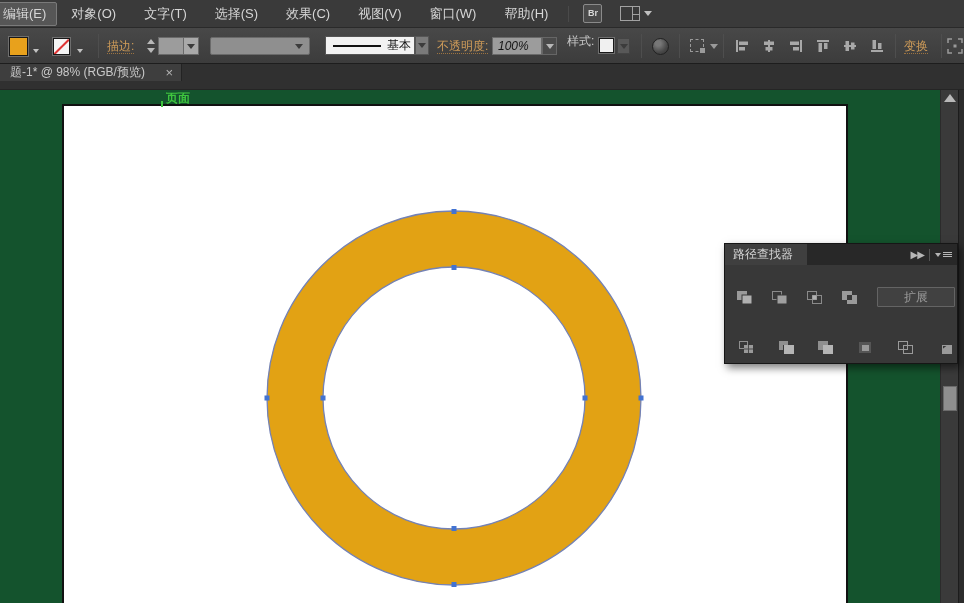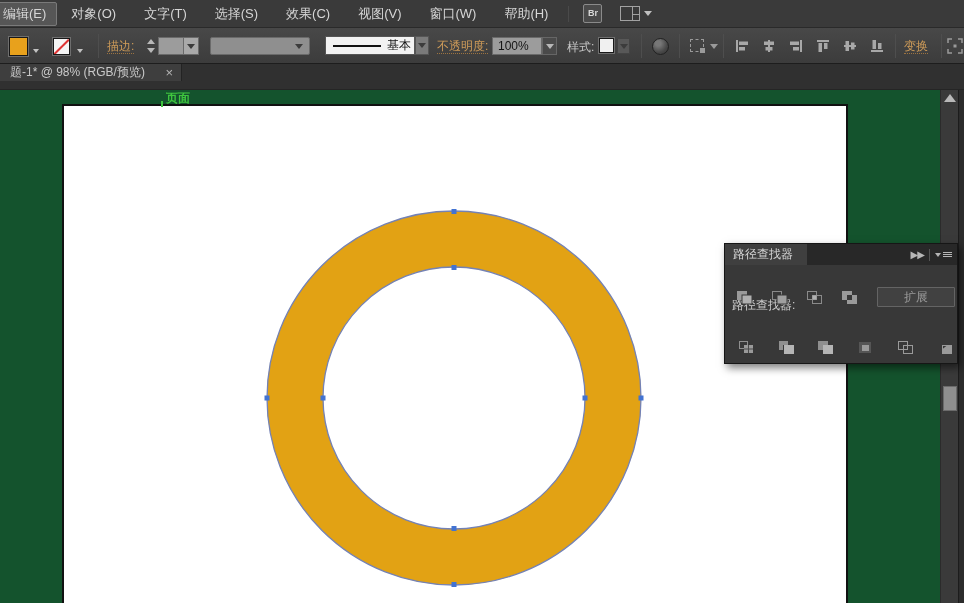--- a/index.html
+++ b/index.html
@@ -35,21 +35,21 @@
     border:1px solid #181818; outline:1px solid #6e6e6e; overflow:hidden; }
   .stroke-swatch:before { content:""; position:absolute; left:-3px; right:-3px; top:7px; height:2px;
     background:#d33; transform:rotate(-45deg); }
   .tan-label { color:#cf9c59; border-bottom:1px dotted #9c7340; line-height:14px; }
   .stepper { left:145px; top:9px; width:11px; height:18px; display:flex; flex-direction:column;
     align-items:center; justify-content:space-between; padding:2px 0; }
   .stp-up { width:0; height:0; border-left:4px solid transparent; border-right:4px solid transparent;
     border-bottom:5px solid #b8b8b8; }
   .stp-dn { width:0; height:0; border-left:4px solid transparent; border-right:4px solid transparent;
     border-top:5px solid #b8b8b8; }
-  .gfield { background:#9c9c9c; border:1px solid #6a6a6a; height:18px; }
+  .gfield { background:#9c9c9c; border:1px solid #6a6a6a; height:18px;font-style:italic; }
   .combo-btn { height:18px; background:#a9a9a9; border:1px solid #6a6a6a; border-left:none;
     display:flex; align-items:center; justify-content:center; }
   .dk-tri { width:0; height:0; border-left:4px solid transparent; border-right:4px solid transparent;
     border-top:5px solid #3c3c3c; }
   .lt-tri { width:0; height:0; border-left:4px solid transparent; border-right:4px solid transparent;
     border-top:5px solid #b8b8b8; }
   .profile-combo { left:210px; top:9px; width:100px; height:18px; background:#8f8f8f;
     border:1px solid #6a6a6a; border-radius:2px; display:flex; align-items:center; justify-content:flex-end; padding-right:6px; }
   .stroke-style { left:325px; top:8px; width:90px; height:19px; background:#f2f2f2; border:1px solid #555;
     display:flex; align-items:center; color:#111; }
@@ -164,21 +164,21 @@
     <div class="cb ss-btn">
       <span class="dk-tri"></span>
     </div>
 
     <span class="cb tan-label" style="left:437px; top:11px">不透明度:</span>
     <div class="cb gfield op-field">100%</div>
     <div class="cb op-btn">
       <span class="lt-tri"></span>
     </div>
 
-    <span class="cb gray-label" style="left:567px; top:11px">样式:</span>
+    <span class="cb gray-label" style="left:567px; top:5px">样式:</span>
     <div class="cb swatch style-swatch"></div>
     <div class="cb style-btn">
       <span class="dk-tri"></span>
     </div>
 
     <span class="cb cb-sep" style="left:641px"></span>
     <div class="cb globe"></div>
     <span class="cb cb-sep" style="left:679px"></span>
     <div class="bbox"></div>
     <span class="cb tri-down bbox-tri" style="border-top-color:#9a9a9a"></span>
@@ -300,21 +300,20 @@
         <span class="pf-btn" style="left:114px">
           <svg width="17" height="15" viewBox="0 0 17 15">
               <rect x="1" y="1" width="10" height="9" fill="#9a9a9a"></rect>
               <rect x="6" y="5" width="10" height="9" fill="#9a9a9a"></rect>
               <rect x="6" y="5" width="5" height="5" fill="#383838"></rect>
             </svg>
           </span>
         <span class="expand-btn">扩展</span>
       </div>
 
-      <div class="panel-label" style="padding-top:32px">路径查找器:</div>
 
       <div class="pf-row" style="top:94px">
         <span class="pf-btn" style="left:11px">
           <svg width="17" height="15" viewBox="0 0 17 15">
               <rect x="1.5" y="1.5" width="8" height="7" fill="none" stroke="#8f8f8f"></rect>
               <rect x="6" y="5" width="9" height="8" fill="#9a9a9a"></rect>
               <path d="M6,9 h9 M10.5,5 v8" stroke="#4a4a4a"></path>
             </svg>
           </span>
         <span class="pf-btn" style="left:51px">

